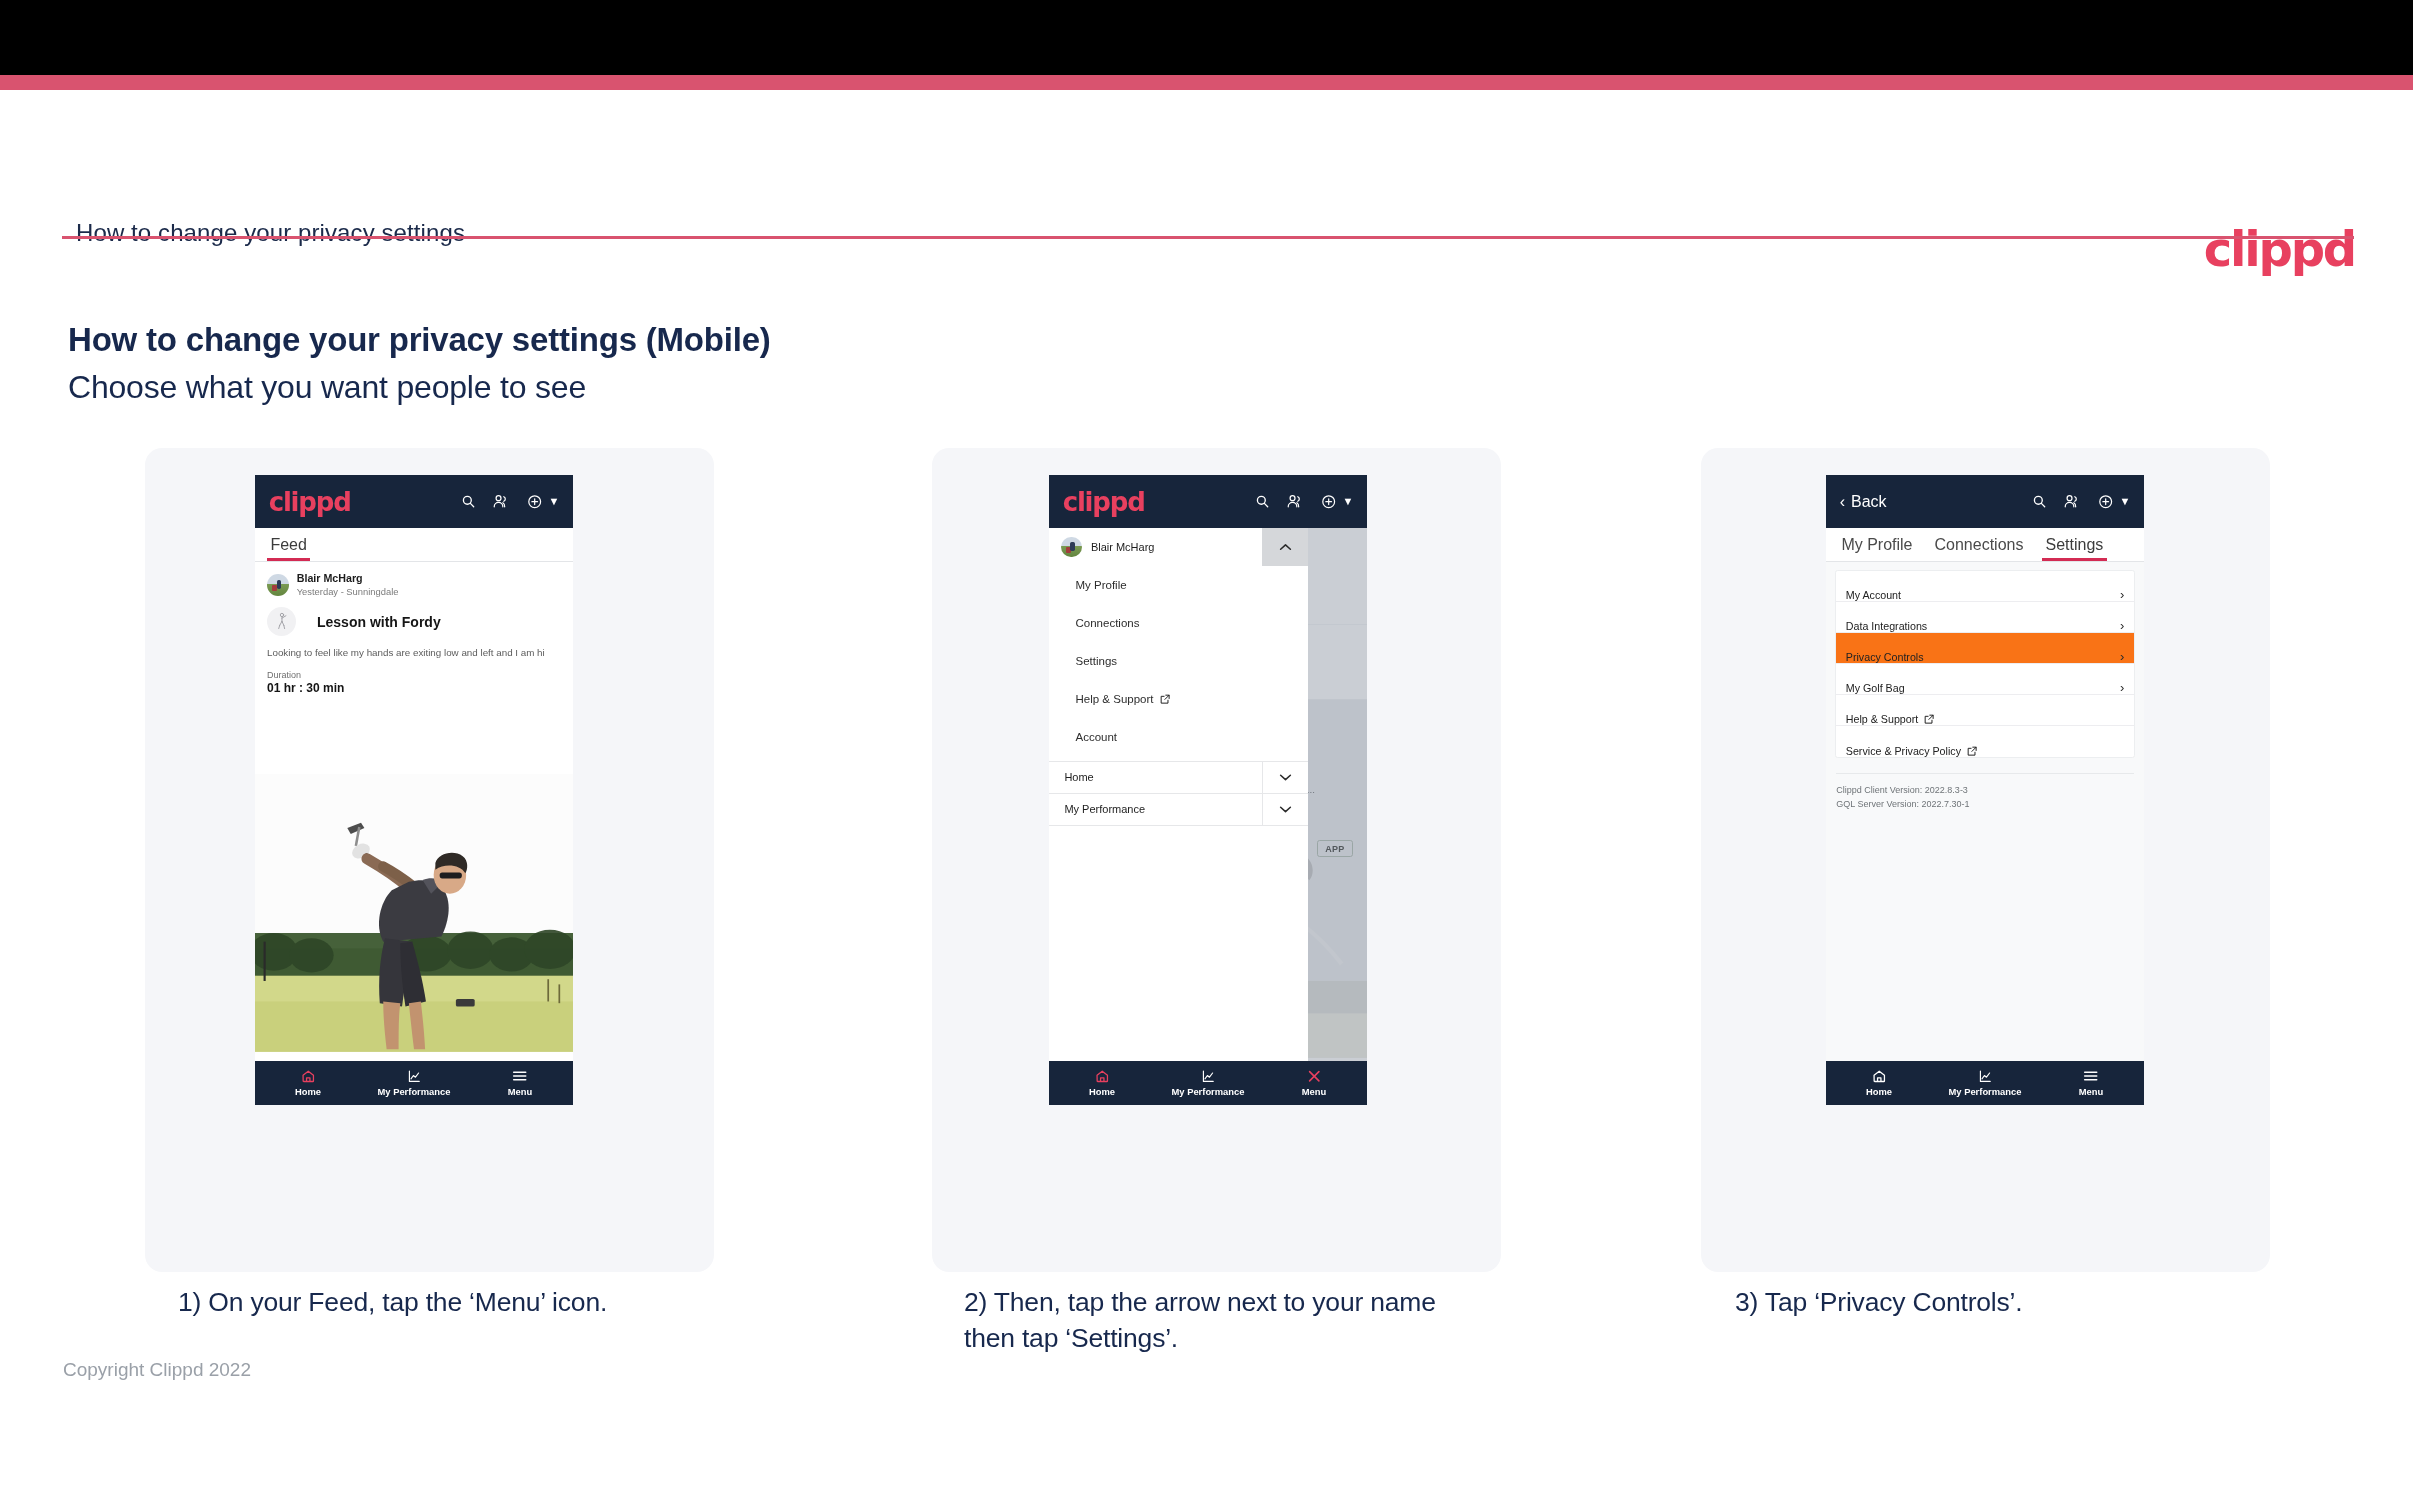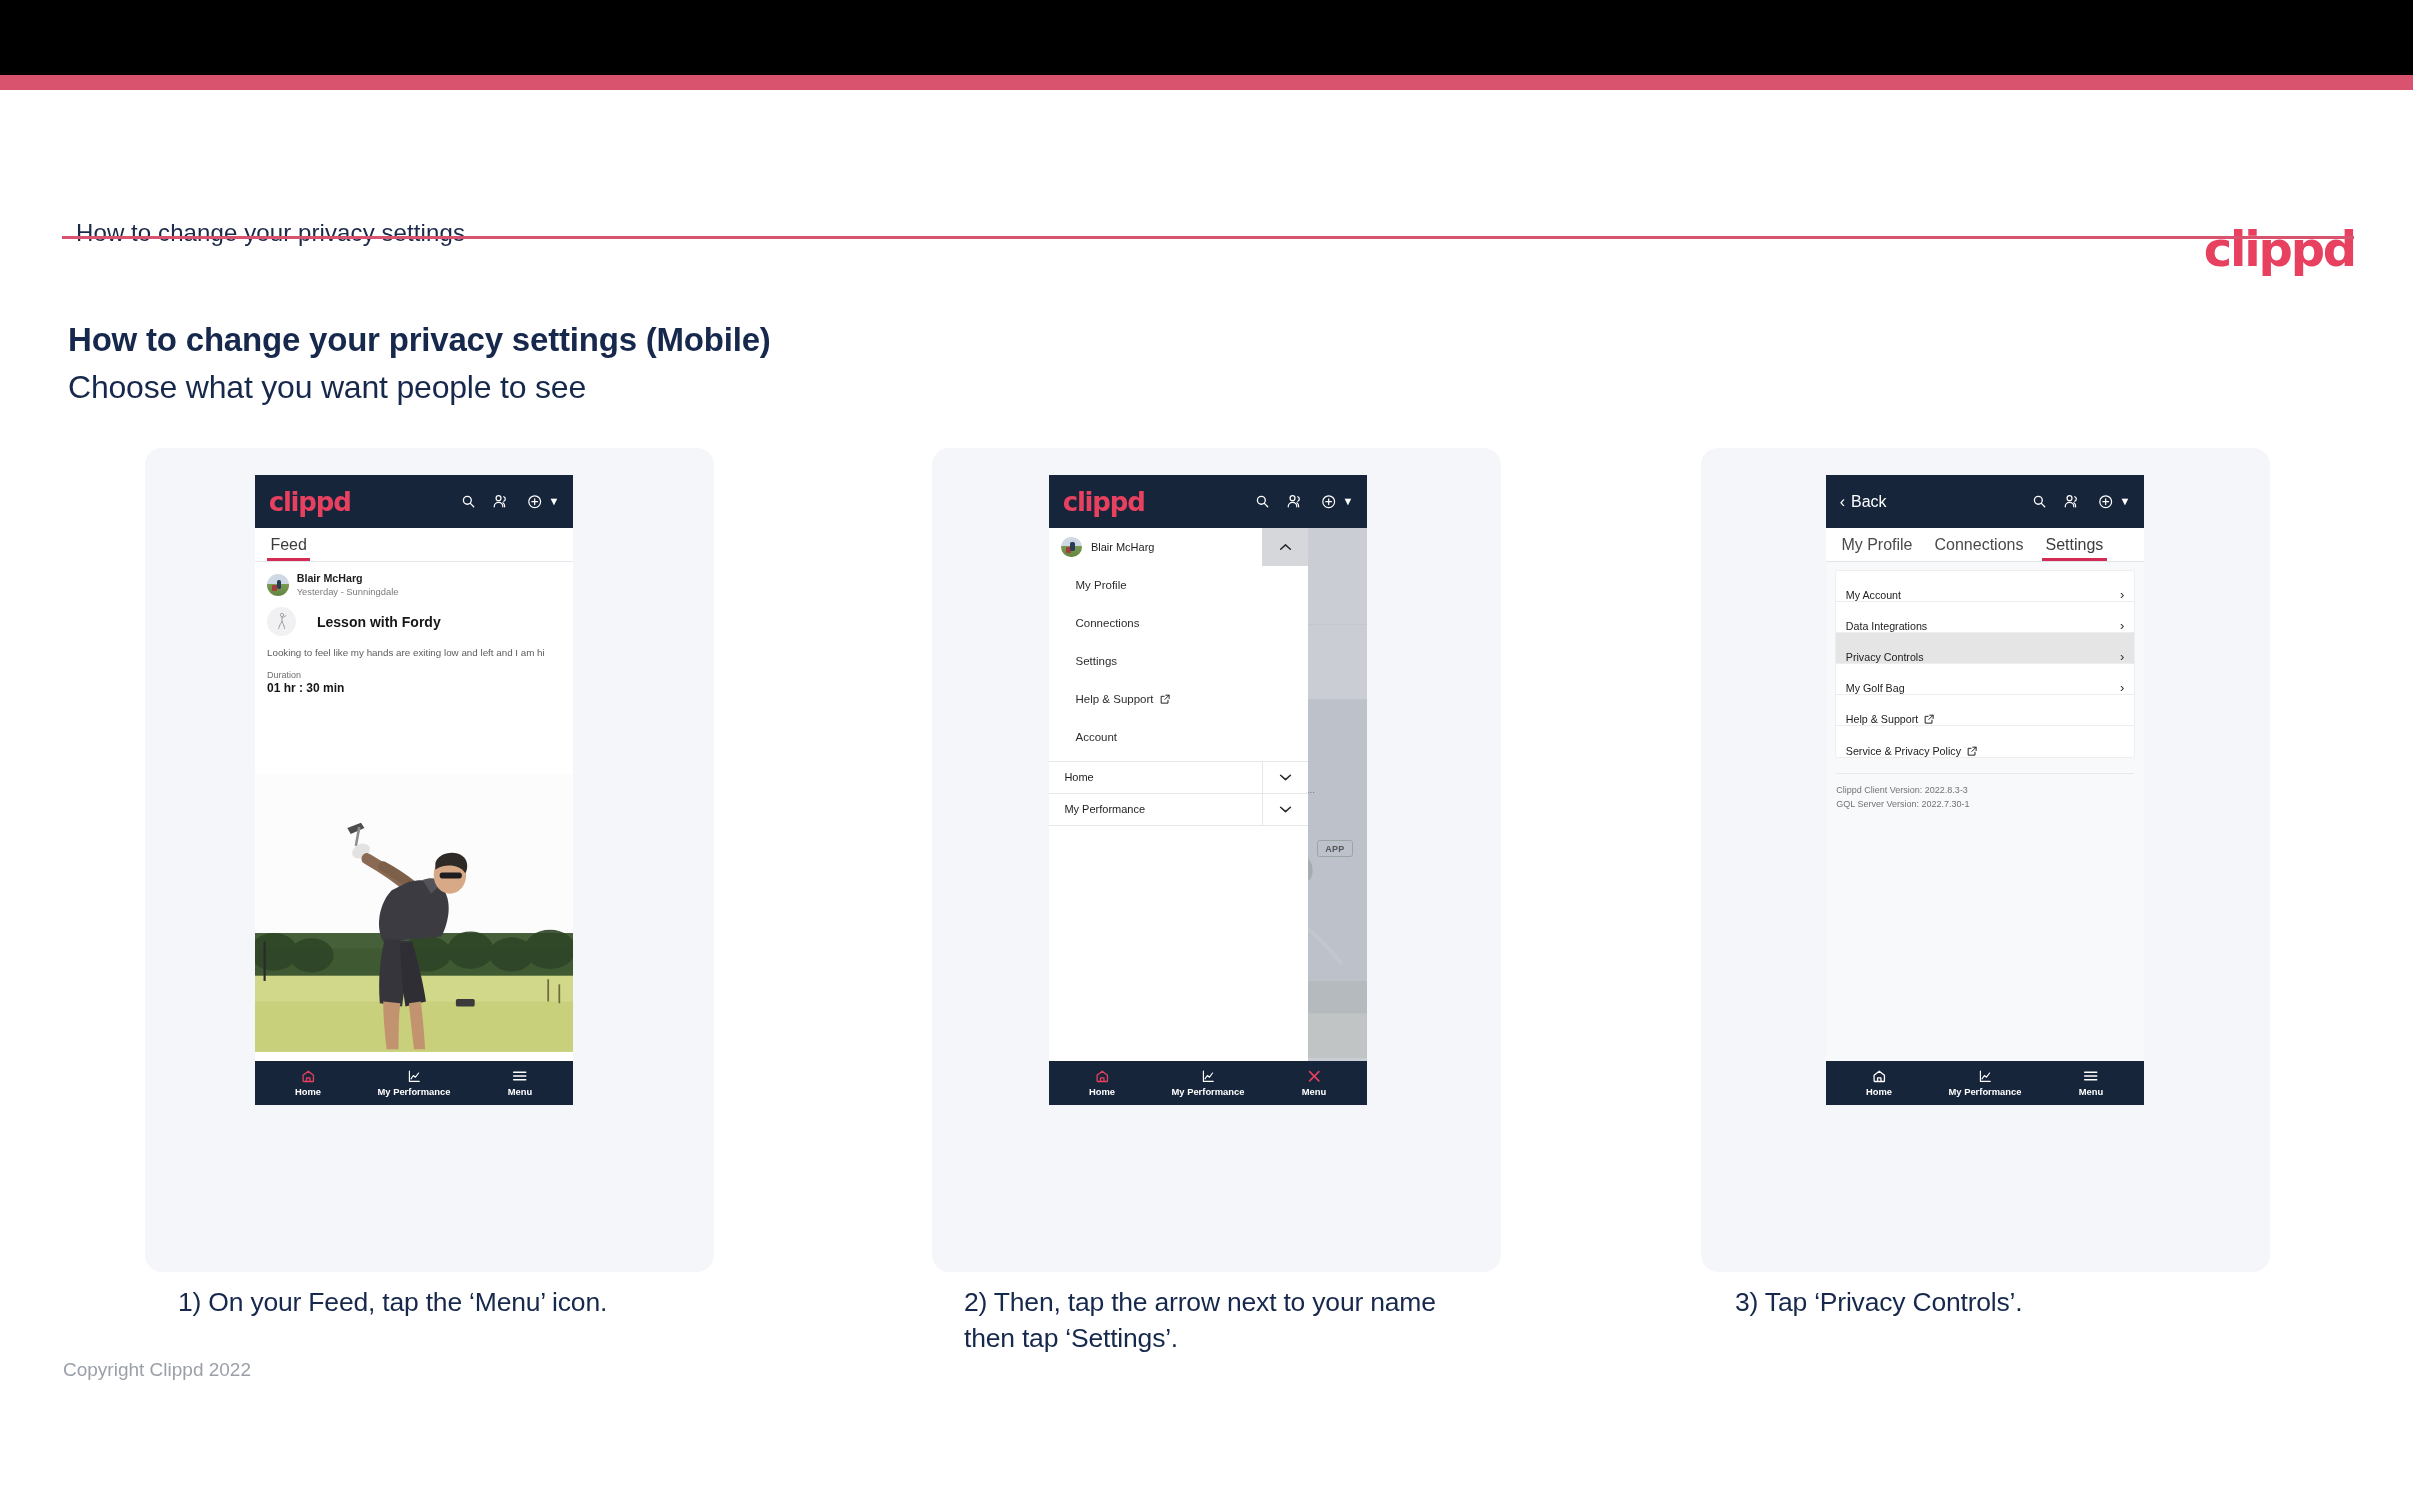--- a/index.html
+++ b/index.html
@@ -161,21 +161,21 @@
   }
   .bg-divider { position:absolute; left:98px; right:0; top:96px; height:0.9px; background:#c3c8cf; z-index:1; }
 
   
   .settings-list { margin:7.7px 9.4px 0 9.4px; border:0.9px solid #eceef0; border-radius:2.6px; background:#fff; }
   .srow {
     height:31px; display:flex; align-items:flex-end; padding:0 9.4px;
     border-bottom:0.9px solid #ededf0; font-size:10.7px; color:#222222; gap:6px;
   }
   .srow:last-child { border-bottom:none; }
-  .srow.highlight { background:#e5e5e5; }
+  .srow.highlight { background:#f97316; }
   .srow .chev-r { margin-left:auto; color:#2b2b2b; font-size:13px; line-height:1; }
   .ver-block { margin:15.4px 10.3px 0 10.3px; padding-top:10.3px; border-top:0.9px solid #e7e9eb; }
   .ver-line { font-size:9px; color:#6f7478; line-height:1.55; }
 
   
   .caption {
     position:absolute; top:1285px; width:513px;
     font-size:26.5px; line-height:1.34; color:#17284d; font-weight:400; letter-spacing:-0.2px;
   }
   #caption-1 { left:178px; }

